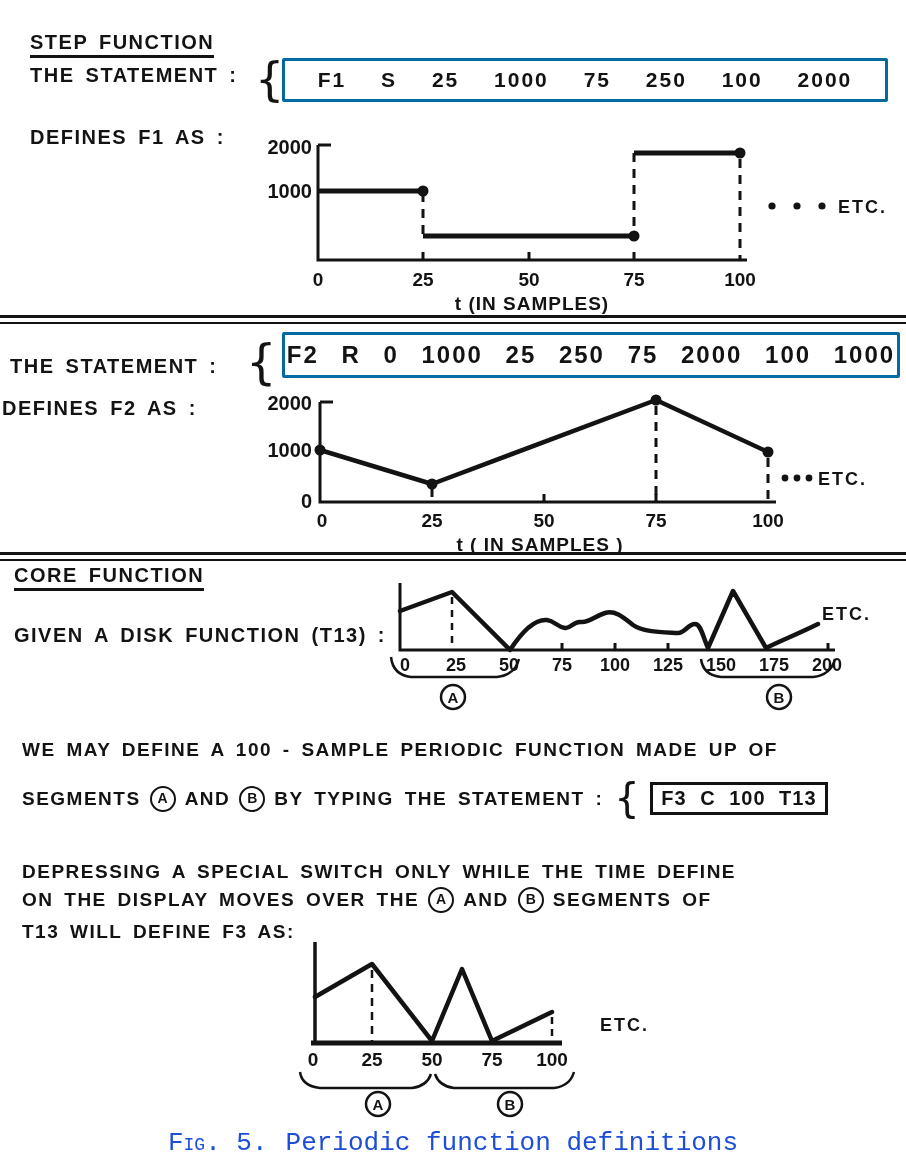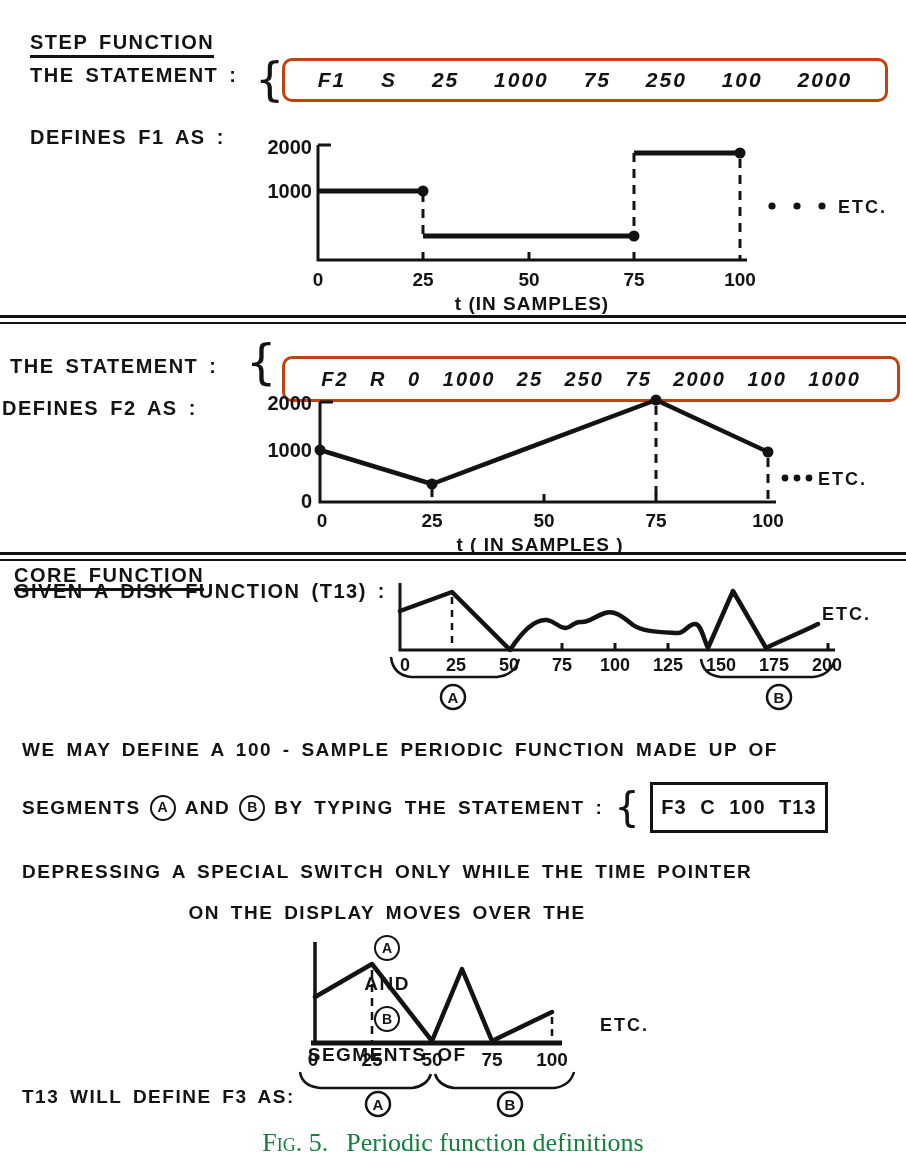--- a/index.html
+++ b/index.html
@@ -2,35 +2,35 @@
 <html><head>
 <meta charset="utf-8">
 <style>
   html,body{margin:0;padding:0;background:#fff;}
   #page{position:relative;width:906px;height:1172px;background:#fff;color:#131313;
         font-family:"Liberation Sans","DejaVu Sans",sans-serif;overflow:hidden;}
   .hand{font-weight:700;letter-spacing:1.5px;word-spacing:4px;white-space:nowrap;}
   .abs{position:absolute;}
   .heading{font-size:20px;border-bottom:3px solid #131313;padding-bottom:1px;}
   .label{font-size:20px;}
-  .stmt-box{border:3px solid #c2410c;border-radius:10px;display:flex;align-items:center;
-            justify-content:center;font-weight:700;font-size:21px;letter-spacing:2px;font-style:italic;}
+  .stmt-box{border:3px solid #0369a1;border-radius:2px;display:flex;align-items:center;
+            justify-content:center;font-weight:700;font-size:21px;letter-spacing:2px;}
   .brace{font-family:"DejaVu Sans",sans-serif;font-weight:400;color:#131313;}
   .para{font-size:19px;line-height:27px;}
   .pline{display:flex;align-items:center;gap:9px;white-space:nowrap;}
   .circled{display:inline-flex;align-items:center;justify-content:center;
            width:22px;height:22px;border:2.5px solid #131313;border-radius:50%;
            font-size:14px;font-weight:700;letter-spacing:0;flex:0 0 auto;}
   .sep{position:absolute;left:0;width:906px;height:4px;border-top:3px solid #131313;
        border-bottom:2px solid #131313;}
-  .inline-box{border:3px solid #131313;padding:9px 8px;font-weight:700;font-size:20px;
+  .inline-box{border:3px solid #131313;padding:0 8px;font-weight:700;font-size:20px;
               letter-spacing:1px;word-spacing:7px;white-space:nowrap;}
   svg text{font-family:"Liberation Sans","DejaVu Sans",sans-serif;font-weight:700;fill:#131313;}
   .caption{position:absolute;left:0;top:1128px;width:906px;text-align:center;
-           font-family:Liberation Serif, serif;font-size:26px;color:#15803d;}
+           font-family:Liberation Mono, monospace;font-size:26px;color:#1d4ed8;}
   .caption .fig{font-variant:small-caps;margin-right:18px;}
 </style>
 </head>
 <body>
 
 <div id="page">
 
   <div class="abs hand heading" style="left:30px;top:31px;">STEP FUNCTION</div>
   <div class="abs hand label" style="left:30px;top:64px;">THE STATEMENT :</div>
   <div class="abs brace" style="left:255px;top:52px;font-size:46px;">{</div>
@@ -66,21 +66,21 @@
     <circle cx="532" cy="73" r="3.6" fill="#131313"></circle>
     <circle cx="557" cy="73" r="3.6" fill="#131313"></circle>
     <circle cx="582" cy="73" r="3.6" fill="#131313"></circle>
     <text x="598" y="80" font-size="18" letter-spacing="2">ETC.</text>
   </svg>
 
   <div class="sep" style="top:315px;"></div>
 
   <div class="abs hand label" style="left:10px;top:355px;">THE STATEMENT :</div>
   <div class="abs brace" style="left:246px;top:334px;font-size:48px;">{</div>
-  <div class="abs stmt-box" style="left:282px;top:356px;width:612px;height:40px;font-size:20px;word-spacing:14px;">F2 R 0 1000 25 250 75 2000 100 1000</div>
+  <div class="abs stmt-box" style="left:282px;top:332px;width:612px;height:40px;font-size:24px;word-spacing:14px;">F2 R 0 1000 25 250 75 2000 100 1000</div>
   <div class="abs hand label" style="left:2px;top:397px;">DEFINES F2 AS :</div>
 
   <svg class="abs" style="left:240px;top:393px;" width="666" height="165" viewBox="0 0 666 165">
     <path d="M80 9 L80 109 L536 109" fill="none" stroke="#131313" stroke-width="3"></path>
     <path d="M80 9 L93 9" stroke="#131313" stroke-width="3"></path>
     <path d="M304 109 L304 101 M416 109 L416 101" stroke="#131313" stroke-width="3"></path>
 
     <path d="M80 57 L192 91 L416 7 L528 59" fill="none" stroke="#131313" stroke-width="4.5" stroke-linejoin="round"></path>
     <circle cx="80" cy="57" r="5.5" fill="#131313"></circle>
     <circle cx="192" cy="91" r="5.5" fill="#131313"></circle>
@@ -103,21 +103,21 @@
 
     <circle cx="545" cy="85" r="3.4" fill="#131313"></circle>
     <circle cx="557" cy="85" r="3.4" fill="#131313"></circle>
     <circle cx="569" cy="85" r="3.4" fill="#131313"></circle>
     <text x="578" y="92" font-size="18" letter-spacing="2">ETC.</text>
   </svg>
 
   <div class="sep" style="top:552px;"></div>
 
   <div class="abs hand heading" style="left:14px;top:564px;">CORE FUNCTION</div>
-  <div class="abs hand label" style="left:14px;top:580px;">GIVEN A DISK FUNCTION (T13) :</div>
+  <div class="abs hand label" style="left:14px;top:624px;">GIVEN A DISK FUNCTION (T13) :</div>
 
   <svg class="abs" style="left:385px;top:575px;" width="521" height="142" viewBox="0 0 521 142">
     <path d="M15 8 L15 75 L450 75" fill="none" stroke="#131313" stroke-width="3"></path>
     <path d="M177 75 L177 68 M230 75 L230 68 M283 75 L283 68 M443 75 L443 68" stroke="#131313" stroke-width="3"></path>
     <path d="M67 22 L67 75" stroke="#131313" stroke-width="2.5" stroke-dasharray="7 6"></path>
     <path d="M15 36 L67 17 L125 75
              C140 52 152 44 162 45
              C170 46 172 52 180 53
              C186 54 188 46 196 47
              C204 48 208 42 220 38
@@ -157,30 +157,30 @@
       <span>AND</span>
       <span class="circled">B</span>
       <span>BY TYPING THE STATEMENT :</span>
       <span class="brace" style="font-size:40px;margin-left:2px;">{</span>
       <span class="inline-box">F3 C 100 T13</span>
     </div>
   </div>
 
   <div class="abs hand para" style="left:22px;top:858px;">
     <div class="pline">
-      <span>DEPRESSING A SPECIAL SWITCH ONLY WHILE THE TIME POINTER</span>
-    </div>
-    <div class="pline" style="margin-top:14px;flex-direction:column;">
+      <span>DEPRESSING A SPECIAL SWITCH ONLY WHILE THE TIME DEFINE</span>
+    </div>
+    <div class="pline" style="margin-top:1px;">
       <span>ON THE DISPLAY MOVES OVER THE</span>
       <span class="circled">A</span>
       <span>AND</span>
       <span class="circled">B</span>
       <span>SEGMENTS OF</span>
     </div>
-    <div class="pline" style="margin-top:15px;">
+    <div class="pline" style="margin-top:5px;">
       <span>T13 WILL DEFINE F3 AS:</span>
     </div>
   </div>
 
   <svg class="abs" style="left:288px;top:938px;" width="415" height="180" viewBox="0 0 415 180">
     <path d="M27 4 L27 105" fill="none" stroke="#131313" stroke-width="3.5"></path>
     <path d="M23 105 L274 105" fill="none" stroke="#131313" stroke-width="5"></path>
     <path d="M84 32 L84 103" stroke="#131313" stroke-width="2.5" stroke-dasharray="8 6"></path>
     <path d="M264 79 L264 103" stroke="#131313" stroke-width="2.5" stroke-dasharray="7 5"></path>
     <path d="M27 59 L84 26 L144 103 L174 31 L204 103 L264 74" fill="none" stroke="#131313" stroke-width="4.5" stroke-linejoin="round" stroke-linecap="round"></path>

